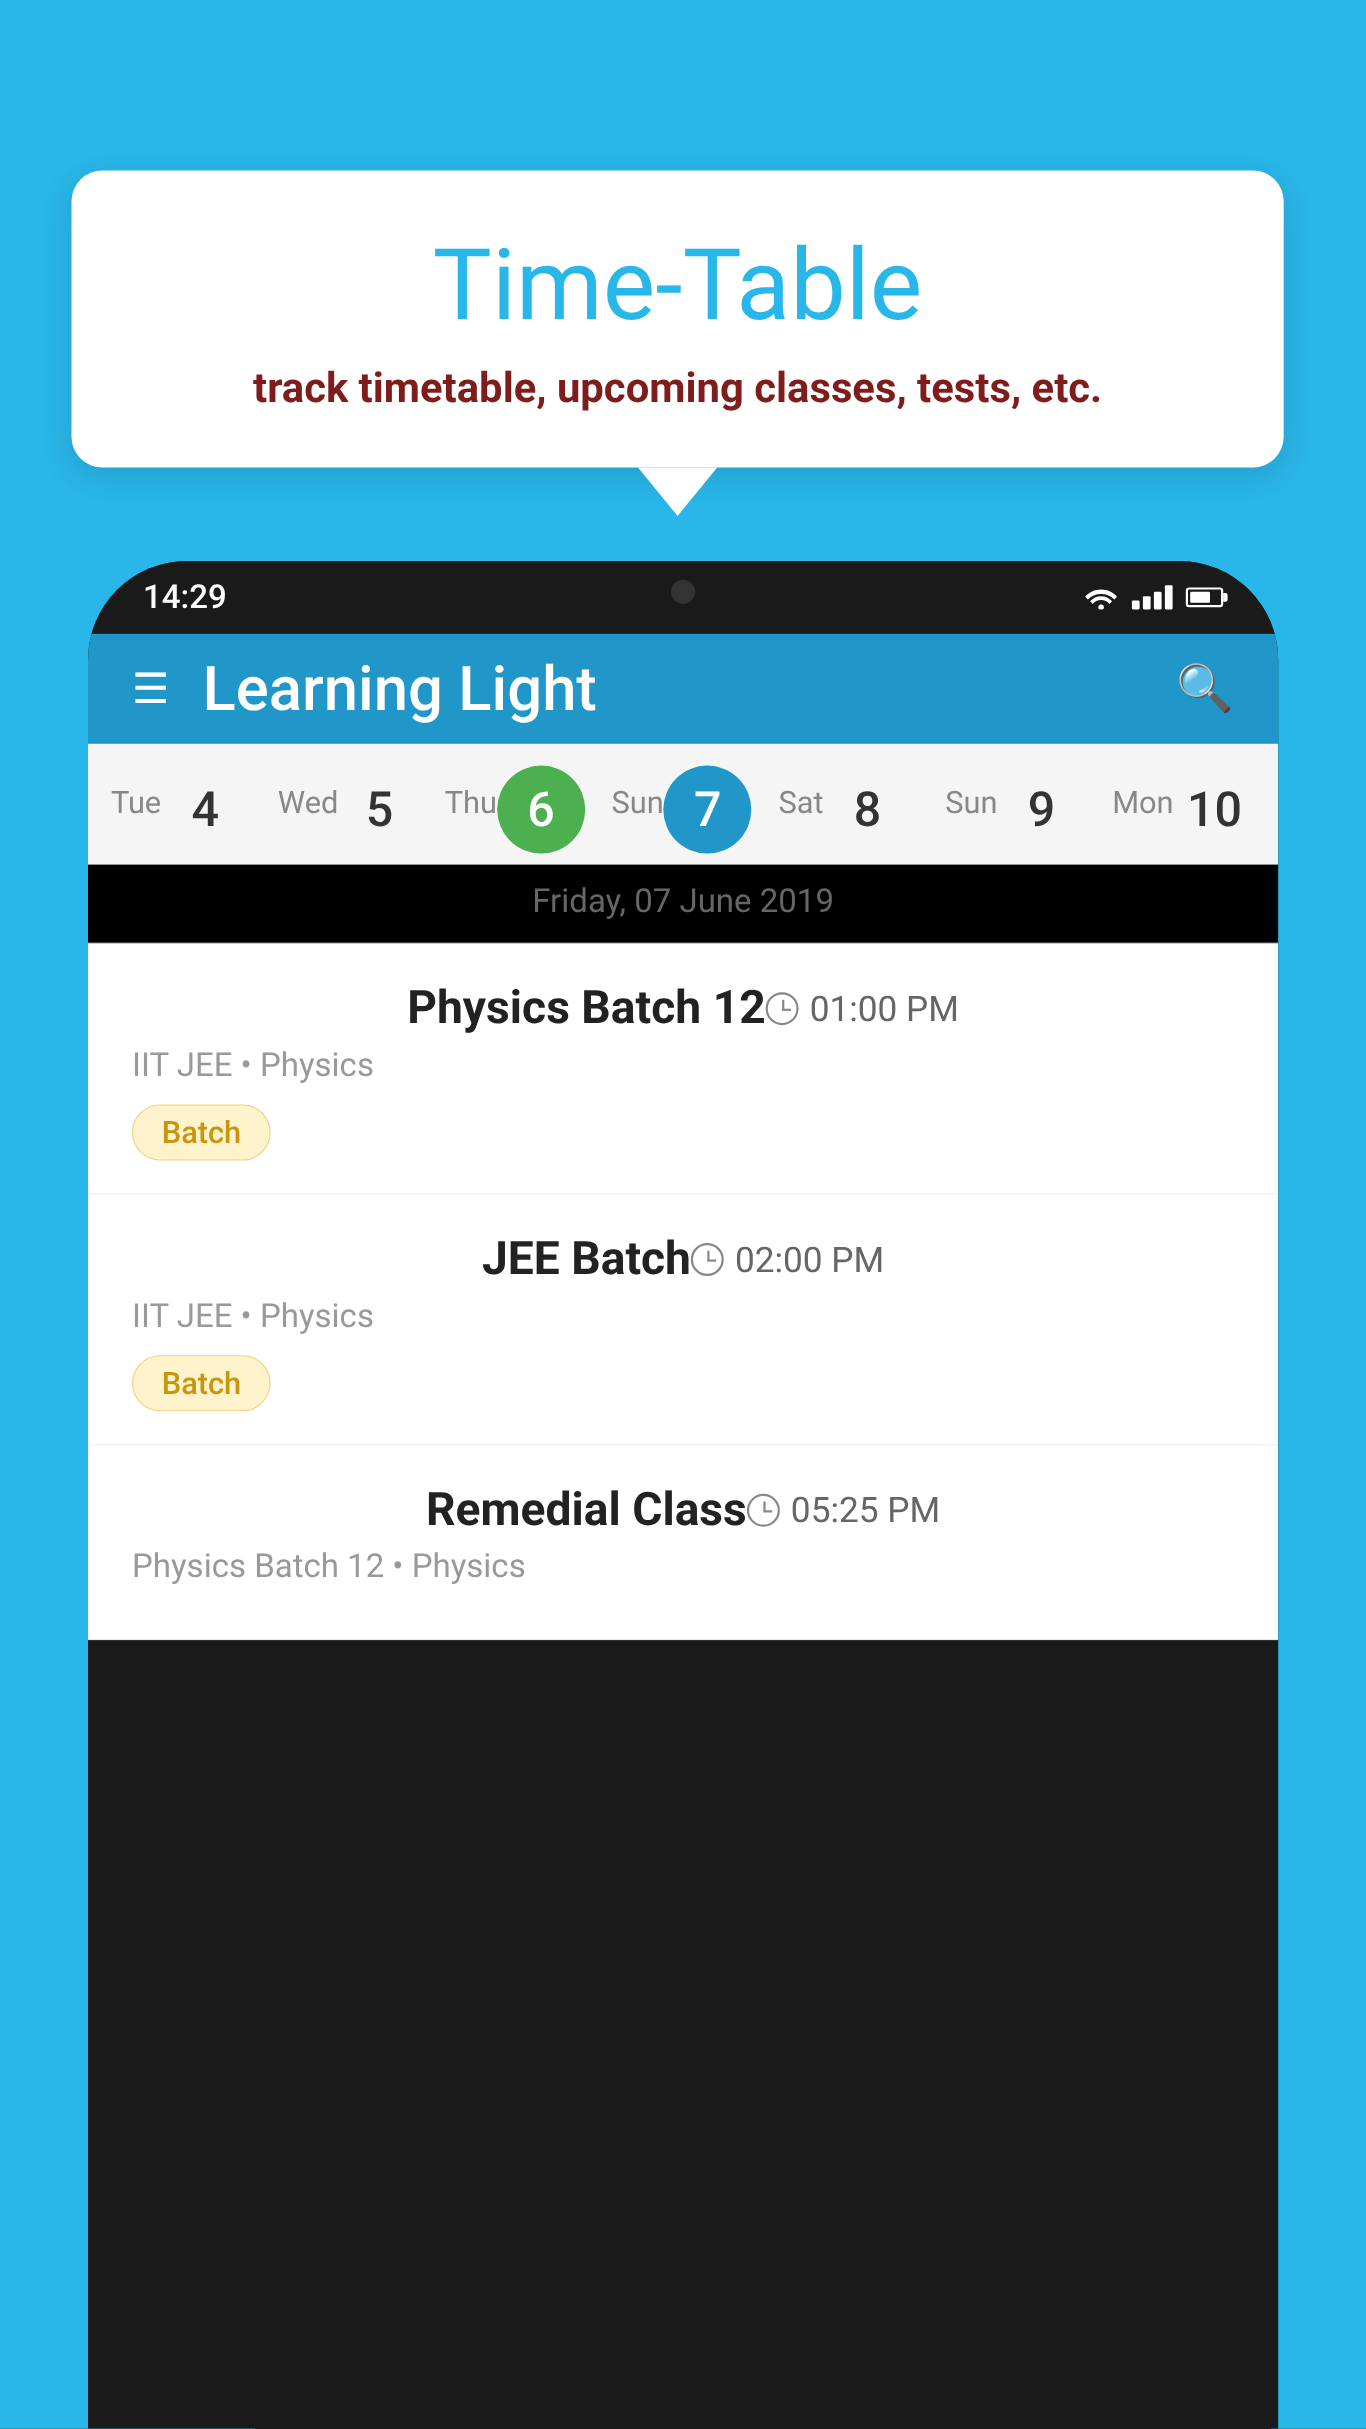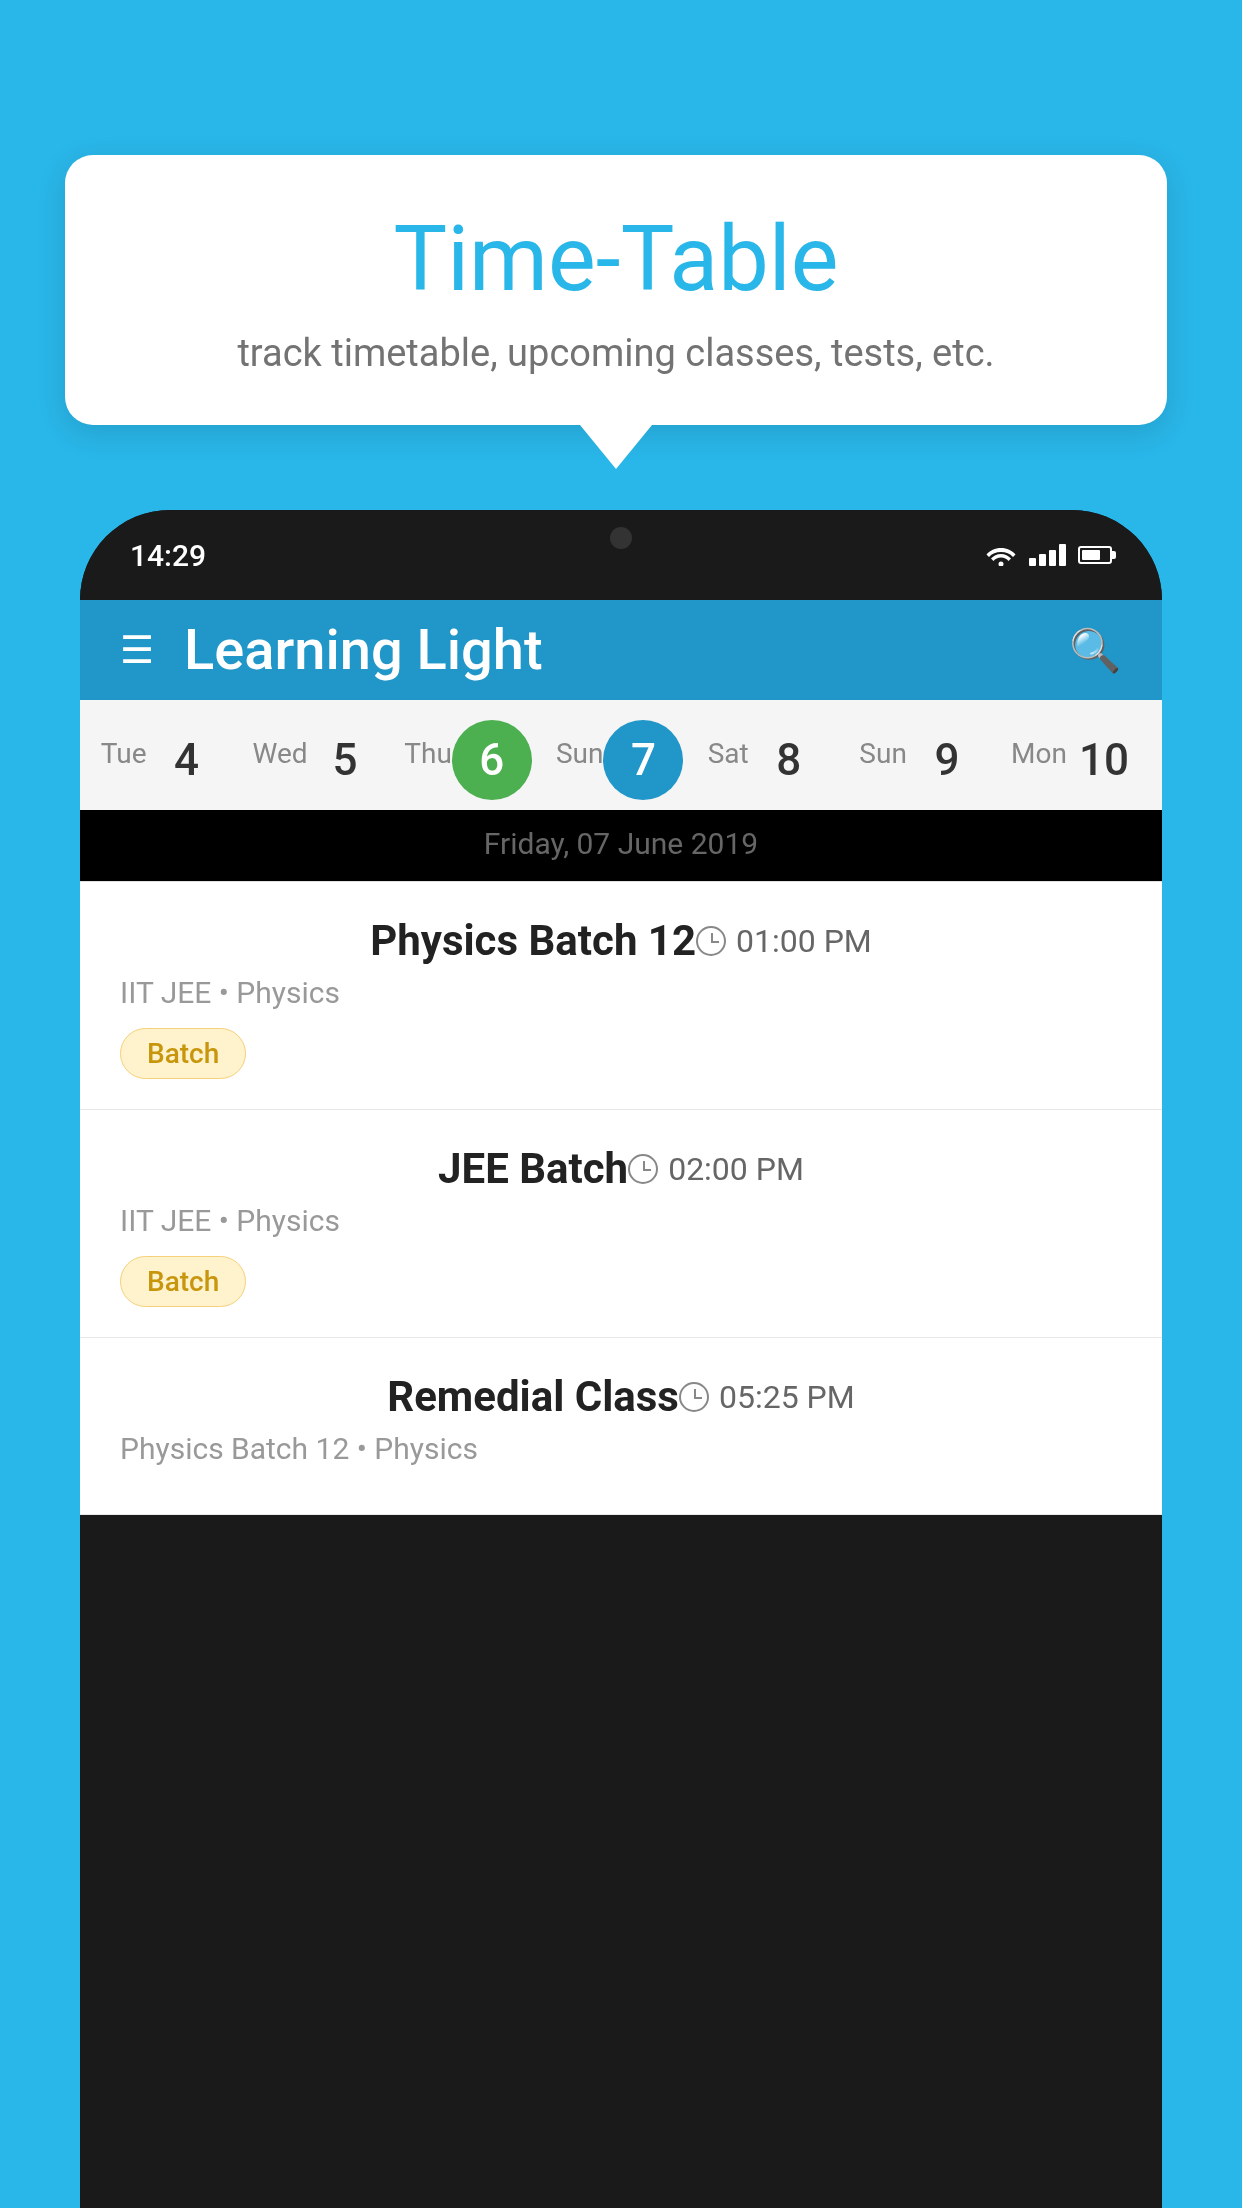--- a/index.html
+++ b/index.html
@@ -41,40 +41,40 @@
     .tooltip-title {
       font-size: 90px;
       font-weight: 400;
       color: #29b6e8;
       line-height: 1.1;
       margin-bottom: 22px;
     }
 
     .tooltip-subtitle {
       font-size: 38px;
-      color: #737373;
-      font-weight: 400;
+      color: #7f1d1d;
+      font-weight: 700;
     }
 
     
     .phone-frame {
       position: absolute;
       top: 510px;
       left: 80px;
       right: 80px;
       bottom: 0;
       background: #1a1a1a;
       border-radius: 90px 90px 0 0;
       overflow: hidden;
     }
 
     
     .phone-top-bar {
       background: #1a1a1a;
-      height: 90px;
+      height: 66px;
       position: relative;
       display: flex;
       align-items: center;
       padding: 0 50px;
     }
 
     .phone-time {
       color: white;
       font-size: 30px;
       font-weight: 500;

